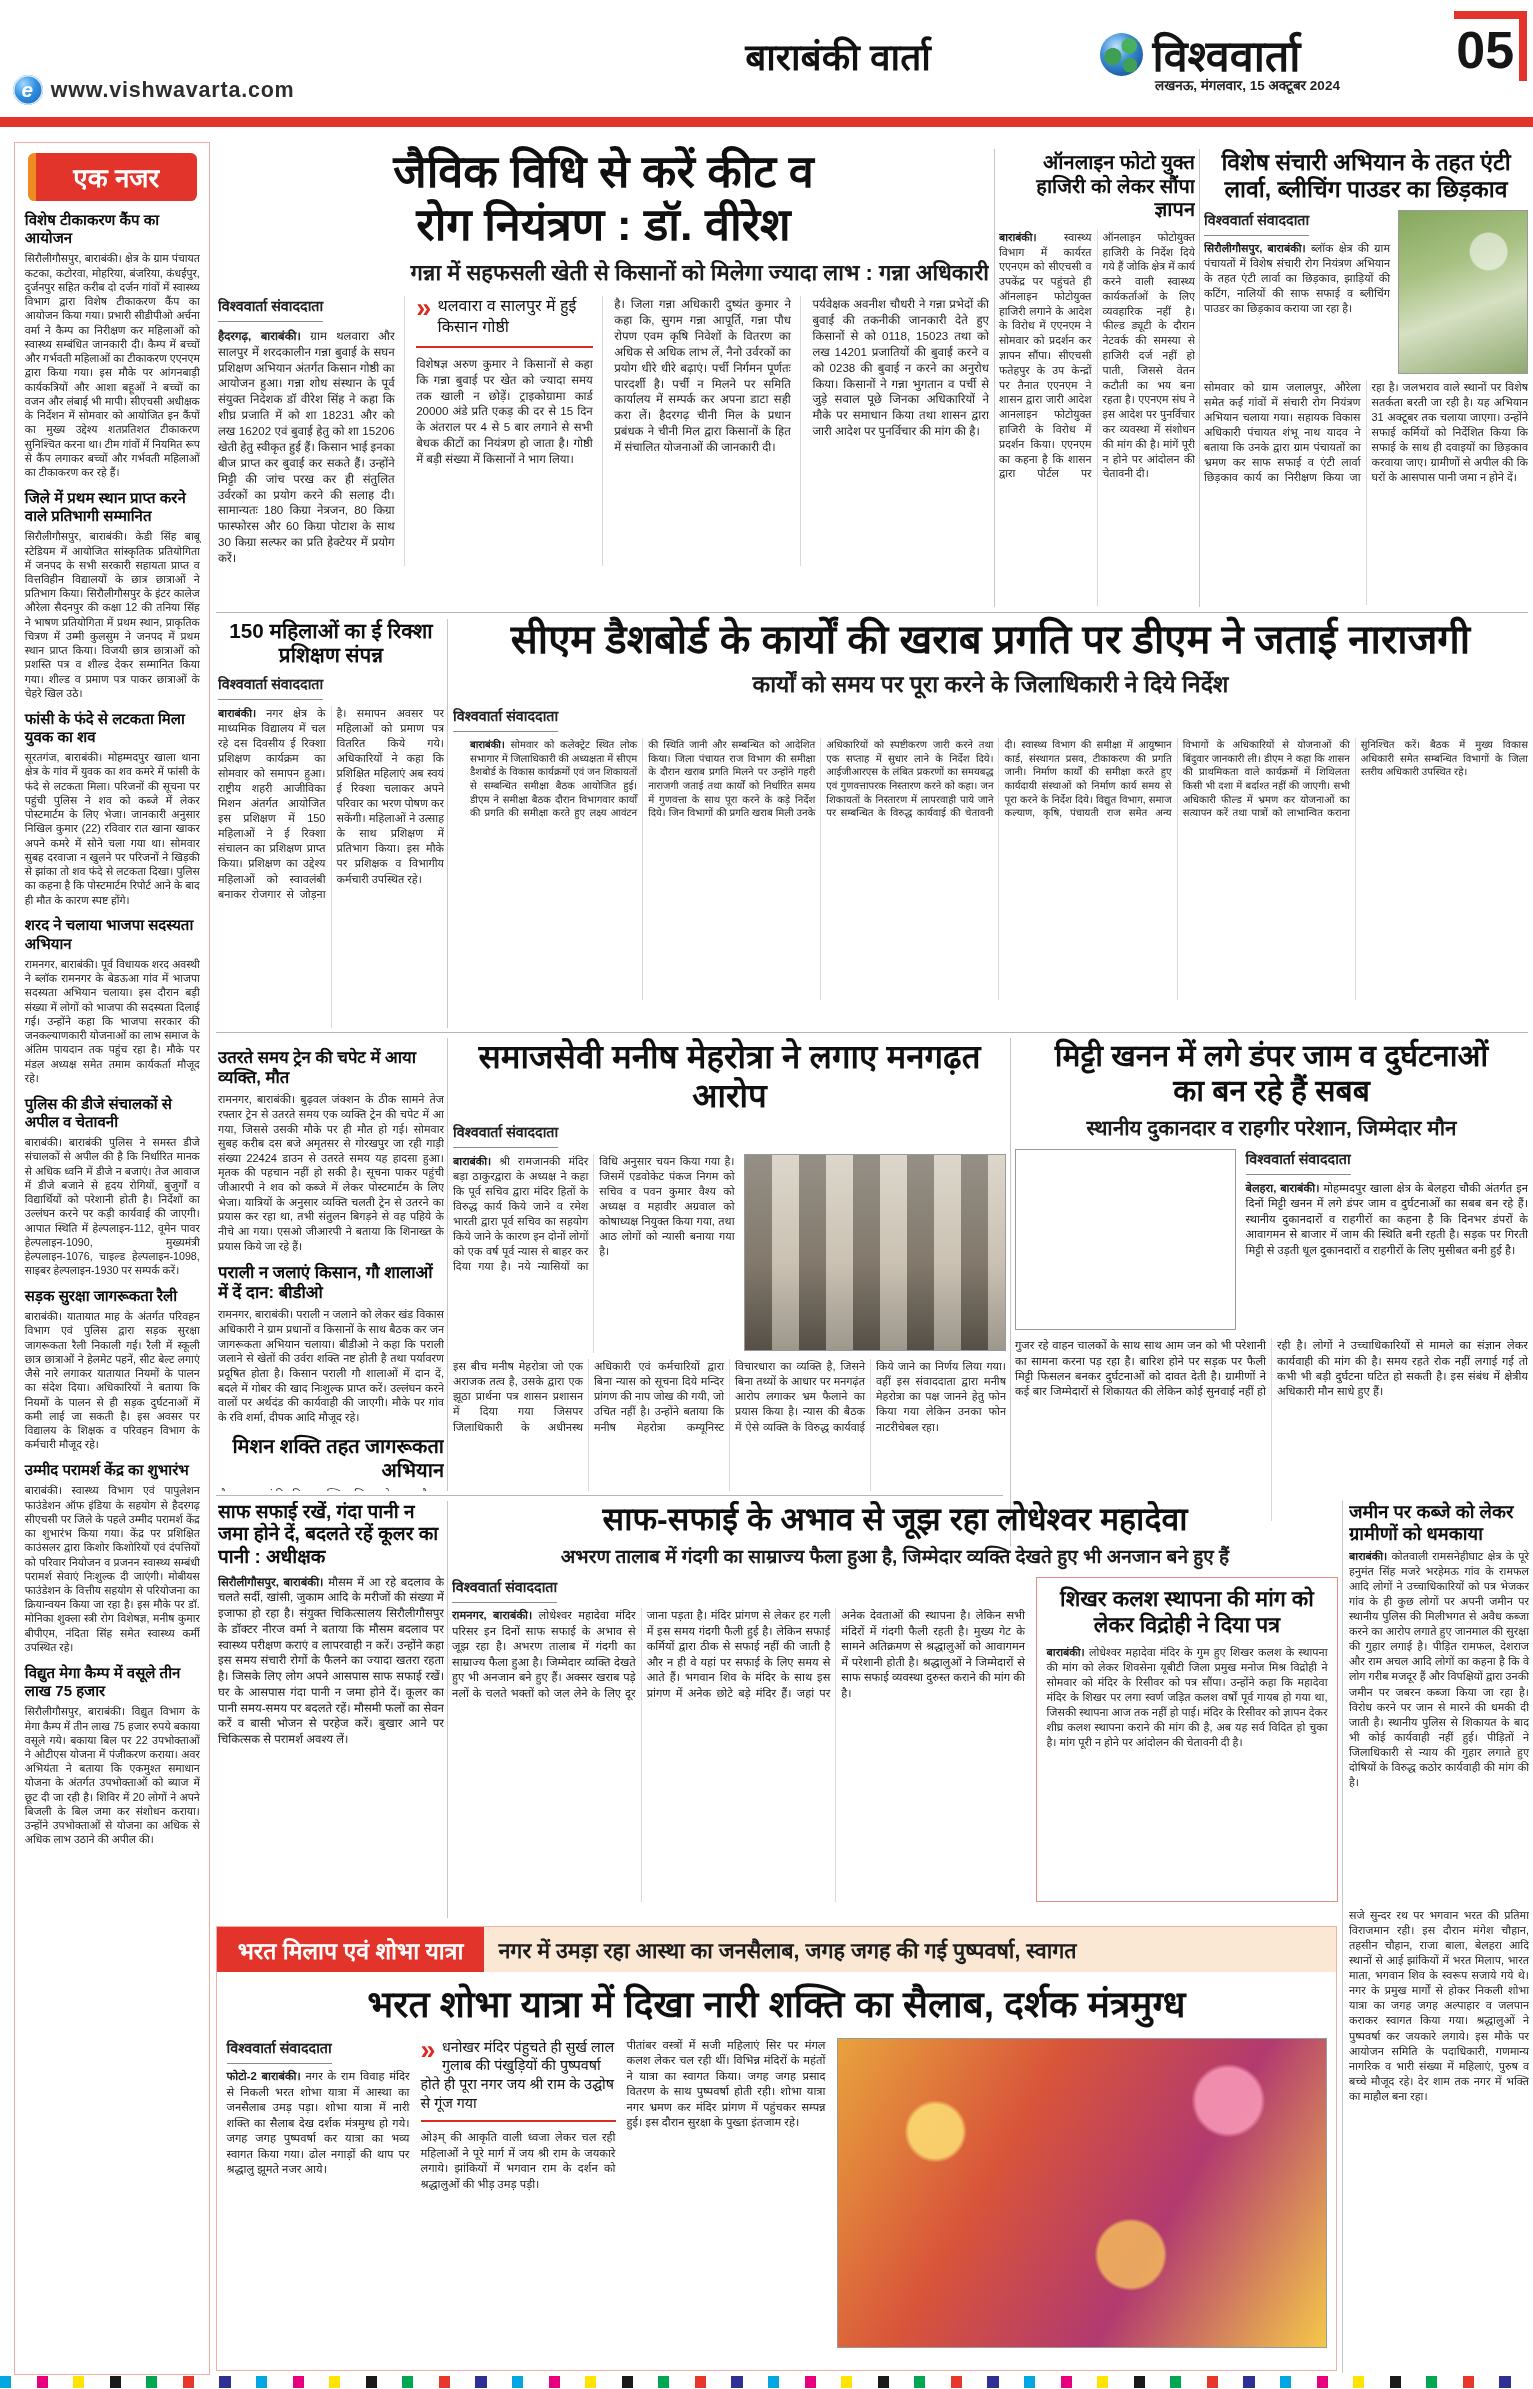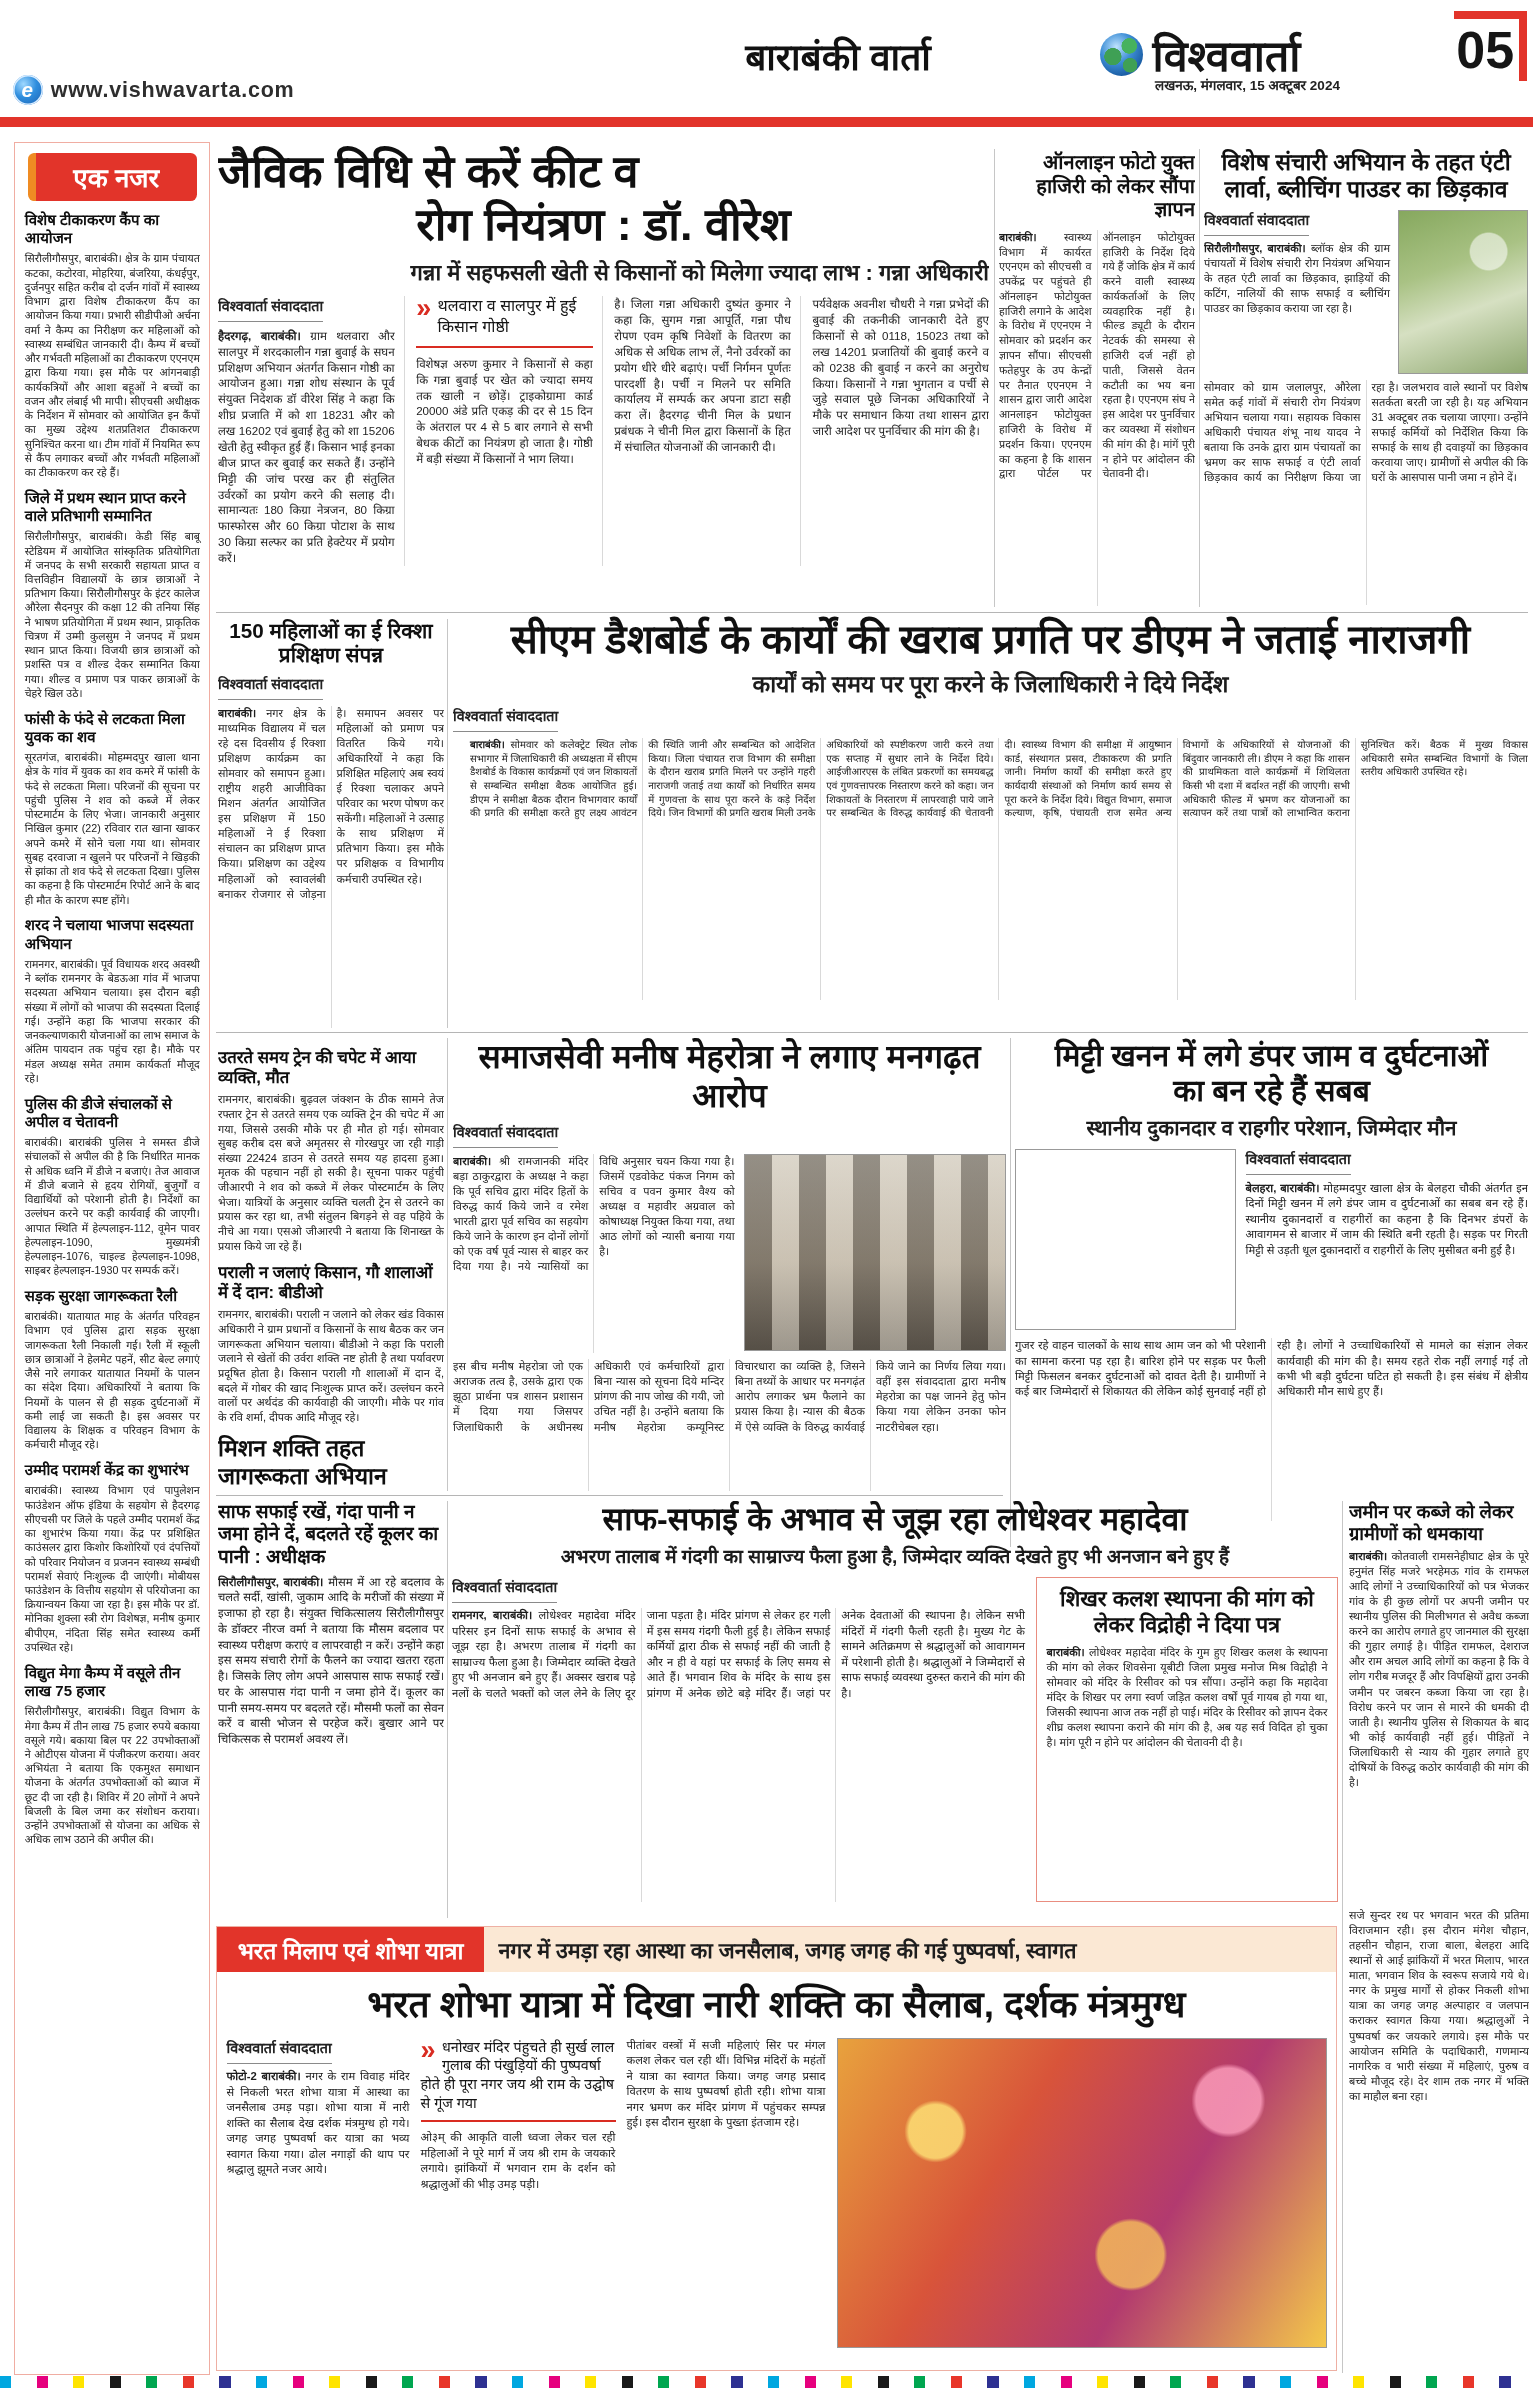--- a/index.html
+++ b/index.html
@@ -144,21 +144,21 @@
       <div class="en-hd">उम्मीद परामर्श केंद्र का शुभारंभ</div>
   <div class="en-body">बाराबंकी। स्वास्थ्य विभाग एवं पापुलेशन फाउंडेशन ऑफ इंडिया के सहयोग से हैदरगढ़ सीएचसी पर जिले के पहले उम्मीद परामर्श केंद्र का शुभारंभ किया गया। केंद्र पर प्रशिक्षित काउंसलर द्वारा किशोर किशोरियों एवं दंपत्तियों को परिवार नियोजन व प्रजनन स्वास्थ्य सम्बंधी परामर्श सेवाएं निःशुल्क दी जाएंगी। मोबीयस फाउंडेशन के वित्तीय सहयोग से परियोजना का क्रियान्वयन किया जा रहा है। इस मौके पर डॉ. मोनिका शुक्ला स्त्री रोग विशेषज्ञ, मनीष कुमार बीपीएम, नंदिता सिंह समेत स्वास्थ्य कर्मी उपस्थित रहे।</div>
     </div>
   <div>
       <div class="en-hd">विद्युत मेगा कैम्प में वसूले तीन लाख 75 हजार</div>
   <div class="en-body">सिरौलीगौसपुर, बाराबंकी। विद्युत विभाग के मेगा कैम्प में तीन लाख 75 हजार रुपये बकाया वसूले गये। बकाया बिल पर 22 उपभोक्ताओं ने ओटीएस योजना में पंजीकरण कराया। अवर अभियंता ने बताया कि एकमुश्त समाधान योजना के अंतर्गत उपभोक्ताओं को ब्याज में छूट दी जा रही है। शिविर में 20 लोगों ने अपने बिजली के बिल जमा कर संशोधन कराया। उन्होंने उपभोक्ताओं से योजना का अधिक से अधिक लाभ उठाने की अपील की।</div>
     </div>
 </div>
 
 <div class="abs" style="left:218px; top:145px; width:771px; height:464px; overflow:hidden;">
-  <div class="hd" style="font-size:45px; text-align:left;">जैविक विधि से करें कीट व</div>
+  <div class="hd" style="font-size:45px; text-align:center;">जैविक विधि से करें कीट व</div>
   <div class="hd" style="font-size:45px; text-align:center;">रोग नियंत्रण : डॉ. वीरेश</div>
   <div class="sub" style="font-size:22px; text-align:right; margin:8px 0 9.5px;">गन्ना में सहफसली खेती से किसानों को मिलेगा ज्यादा लाभ : गन्ना अधिकारी</div>
   <div style="display:flex; gap:11px;">
     <div style="flex:1; border-right:0.8px solid #d9d9d9; padding-right:9.5px;">
       <span class="byline">विश्ववार्ता संवाददाता</span>
       <div class="body"><span class="dl">हैदरगढ़, बाराबंकी।</span>
         <span>ग्राम थलवारा और सालपुर में शरदकालीन गन्ना बुवाई के सघन प्रशिक्षण अभियान अंतर्गत किसान गोष्ठी का आयोजन हुआ। गन्ना शोध संस्थान के पूर्व संयुक्त निदेशक डॉ वीरेश सिंह ने कहा कि शीघ्र प्रजाति में को शा 18231 और को लख 16202 एवं बुवाई हेतु को शा 15206 खेती हेतु स्वीकृत हुई हैं। किसान भाई इनका बीज प्राप्त कर बुवाई कर सकते हैं। उन्होंने मिट्टी की जांच परख कर ही संतुलित उर्वरकों का प्रयोग करने की सलाह दी। सामान्यतः 180 किग्रा नेत्रजन, 80 किग्रा फास्फोरस और 60 किग्रा पोटाश के साथ 30 किग्रा सल्फर का प्रति हेक्टेयर में प्रयोग करें।</span></div>
     </div>
     <div style="flex:1; border-right:0.8px solid #d9d9d9; padding-right:9.5px;">
       <div class="pullquote">
@@ -228,21 +228,21 @@
 <div class="abs" style="left:218px; top:1038px; width:226px; height:453px; overflow:hidden;">
   <div>
       <div class="en-hd" style="font-size:16.7px;">उतरते समय ट्रेन की चपेट में आया व्यक्ति, मौत</div>
   <div class="en-body" style="font-size:11px;">रामनगर, बाराबंकी। बुढ़वल जंक्शन के ठीक सामने तेज रफ्तार ट्रेन से उतरते समय एक व्यक्ति ट्रेन की चपेट में आ गया, जिससे उसकी मौके पर ही मौत हो गई। सोमवार सुबह करीब दस बजे अमृतसर से गोरखपुर जा रही गाड़ी संख्या 22424 डाउन से उतरते समय यह हादसा हुआ। मृतक की पहचान नहीं हो सकी है। सूचना पाकर पहुंची जीआरपी ने शव को कब्जे में लेकर पोस्टमार्टम के लिए भेजा। यात्रियों के अनुसार व्यक्ति चलती ट्रेन से उतरने का प्रयास कर रहा था, तभी संतुलन बिगड़ने से वह पहिये के नीचे आ गया। एसओ जीआरपी ने बताया कि शिनाख्त के प्रयास किये जा रहे हैं।</div>
     </div>
   <div>
       <div class="en-hd" style="font-size:16.7px;">पराली न जलाएं किसान, गौ शालाओं में दें दान: बीडीओ</div>
   <div class="en-body" style="font-size:11px;">रामनगर, बाराबंकी। पराली न जलाने को लेकर खंड विकास अधिकारी ने ग्राम प्रधानों व किसानों के साथ बैठक कर जन जागरूकता अभियान चलाया। बीडीओ ने कहा कि पराली जलाने से खेतों की उर्वरा शक्ति नष्ट होती है तथा पर्यावरण प्रदूषित होता है। किसान पराली गौ शालाओं में दान दें, बदले में गोबर की खाद निःशुल्क प्राप्त करें। उल्लंघन करने वालों पर अर्थदंड की कार्यवाही की जाएगी। मौके पर गांव के रवि शर्मा, दीपक आदि मौजूद रहे।</div>
     </div>
   <div>
-      <div class="en-hd" style="font-size:23px;">मिशन शक्ति तहत जागरूकता अभियान</div>
+      <div class="en-hd" style="font-size:20px;text-align:right;">मिशन शक्ति तहत जागरूकता अभियान</div>
   <div class="en-body" style="font-size:11px;">जैदपुर, बाराबंकी। मिशन शक्ति अभियान के तहत जैदपुर थाना क्षेत्र की ग्राम पंचायतों में स्कूली छात्राओं व बालिकाओं को जागरूक किया गया। महिला आरक्षियों द्वारा पायलट प्रोजेक्ट ऑपरेशन के तहत महिलाओं एवं बालिकाओं को अपराध की जानकारी दी गई। हेल्पलाइन नंबर 1930 की विस्तृत जानकारी दी गई, एवं एंटी रोमियो टीम अभियान शक्ति दीदी के साथ मिशन शक्ति नारी सुरक्षा व साइबर क्राइम, गुड टच, बैड टच, वन स्टॉप सेंटर, महिला व बच्चों के लिए सहायता, पुलिस हेल्पलाइन-112, वूमेन पावर लाइन-1090, मुख्यमंत्री हेल्पलाइन-1076, चाइल्ड लाइन-1098, स्वास्थ्य सेवा-102, एम्बुलेंस सेवा-108 आदि की जानकारी देकर जागरूक किया गया।</div>
     </div>
 </div>
 
 <div class="abs" style="left:453px; top:1038px; width:553px; height:453px; overflow:hidden;">
   <div class="hd" style="font-size:33px; text-align:center; margin-bottom:6.4px;">समाजसेवी मनीष मेहरोत्रा ने लगाए मनगढ़त आरोप</div>
   <span class="byline">विश्ववार्ता संवाददाता</span>
   <div style="display:flex; gap:9.5px;">
     <div class="body cols2" style="font-size:11px; height:199px; flex:1;">
       <span class="dl">बाराबंकी।</span>

